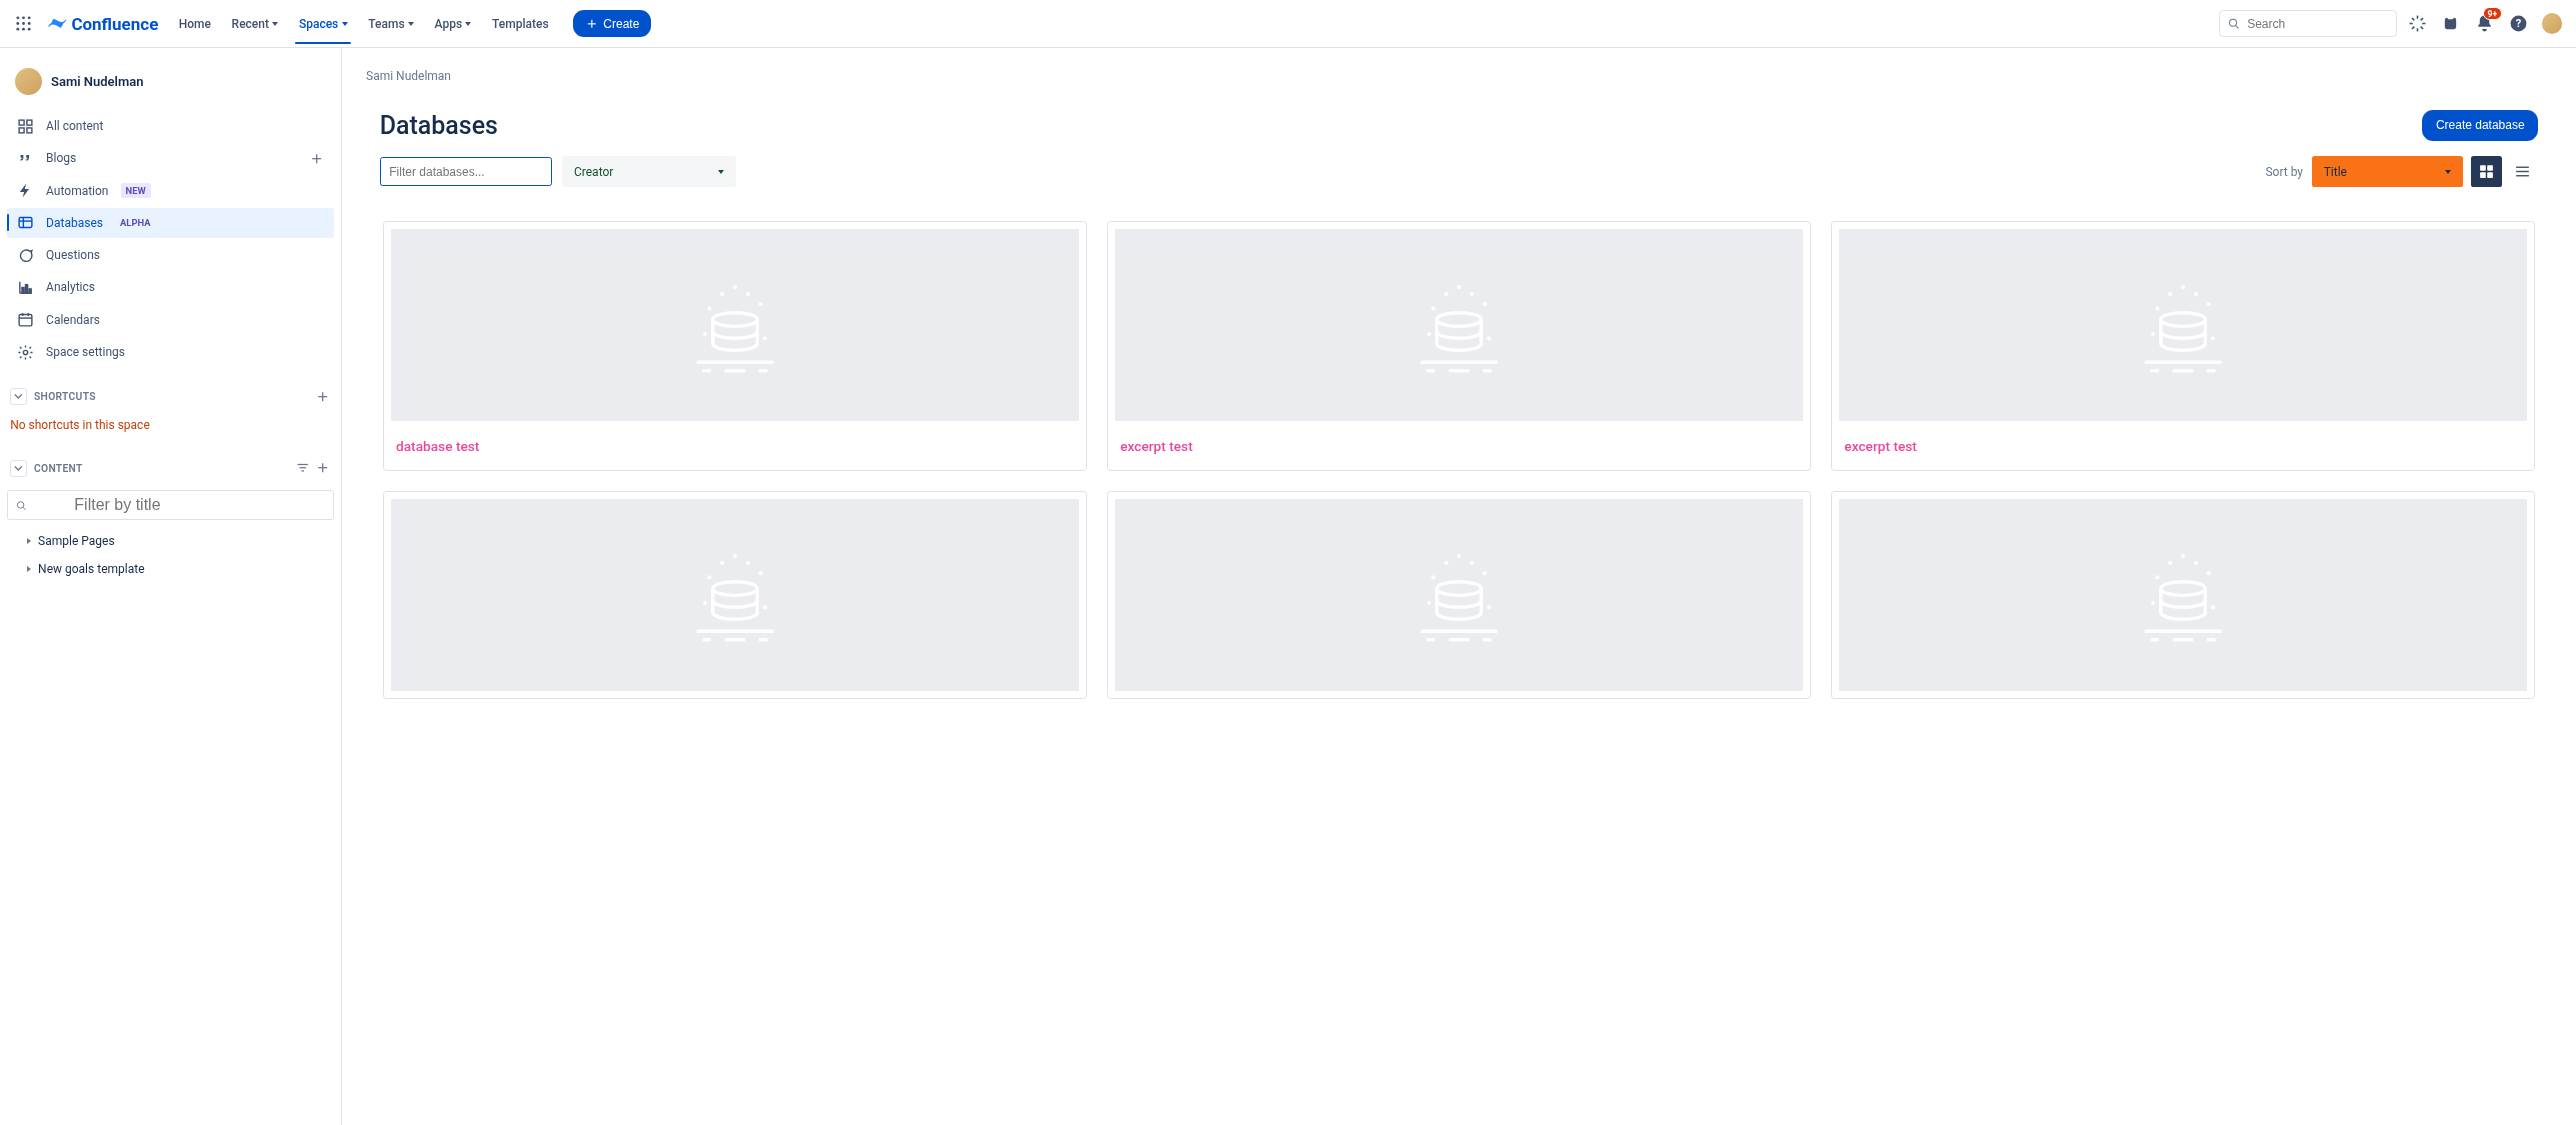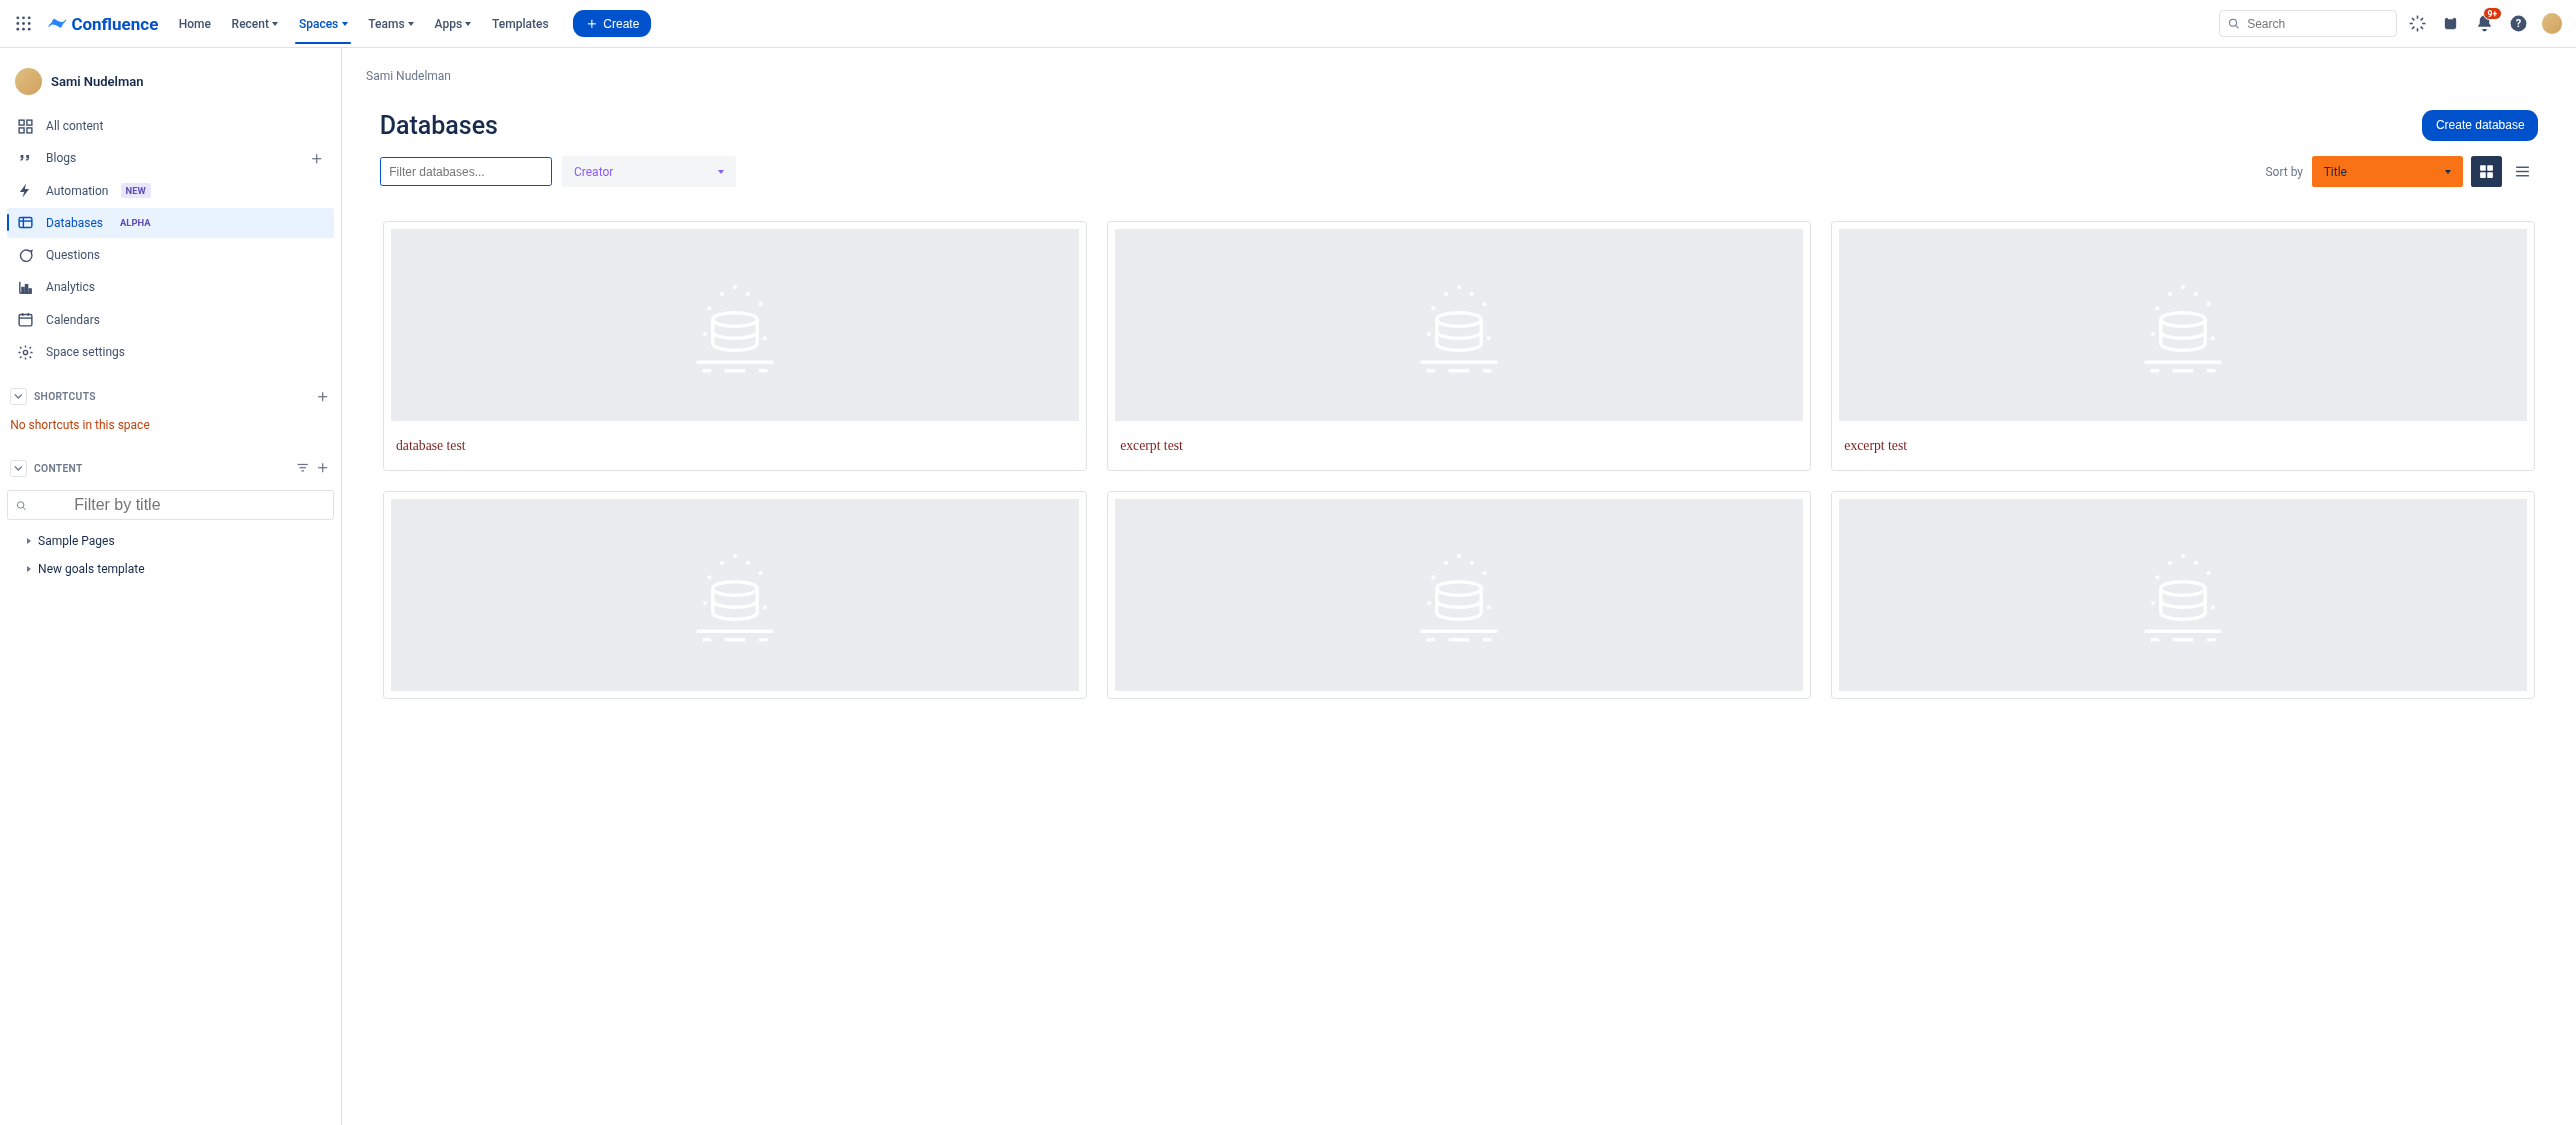--- a/index.html
+++ b/index.html
@@ -44,32 +44,32 @@
 .filter-input input { border: none; outline: none; width: 100%; font-size: 16px; margin-left: 40px; }
 .tree-item { display: flex; align-items: center; gap: 6.8px; padding: 6.8px 8.6px 6.8px 20.5px; cursor: pointer; color: #172B4D; }
 .tree-chevron { width: 0; height: 0; border-top: 3.4px solid transparent; border-bottom: 3.4px solid transparent; border-left: 4.3px solid #6B778C; }
 
 .main { flex: 1; padding: 20.5px 24px; overflow-y: auto; }
 .breadcrumb { color: #6B778C; font-size: 12px; margin-bottom: 27px; }
 .page-head { display: flex; align-items: center; justify-content: space-between; padding: 0 13.7px; }
 .page-title { font-size: 25px; font-weight: 500; }
 .controls { display: flex; align-items: center; gap: 10.3px; padding: 15.4px 13.7px 0 13.7px; }
 .filter-db { border: 1.7px solid #0052CC; border-radius: 2.6px; padding: 6.8px 8.6px; width: 172px; outline: none; font-size: 12px; }
-.select { background: #F4F5F7; border: none; border-radius: 2.6px; padding: 8.6px 12px; display: flex; align-items: center; gap: 51px; cursor: pointer; color: #8b5cf6; width: 174px; justify-content: space-between; }
+.select { background: #F4F5F7; border: none; border-radius: 2.6px; padding: 8.6px 12px; display: flex; align-items: center; gap: 51px; cursor: pointer; color: #14532d; width: 174px; justify-content: space-between; }
 .sort-wrap { margin-left: auto; display: flex; align-items: center; gap: 8.6px; color: #6B778C; }
 .sort-select { background: #f97316; border: none; border-radius: 2.6px; padding: 8.6px 12px; display: flex; align-items: center; gap: 88px; cursor: pointer; color: #172B4D; justify-content: space-between; width: 151px; text-align: right; }
 .view-toggle { display: flex; gap: 5.1px; }
 .view-btn { width: 31px; height: 31px; display: flex; align-items: center; justify-content: center; border-radius: 2.6px; cursor: pointer; }
 .view-btn.active { background: #253858; color: #fff; }
 .view-btn:not(.active) { color: #42526E; }
 
 .cards { display: grid; grid-template-columns: repeat(3, 1fr); gap: 20.5px; padding: 34px 17px 17px 17px; }
 .card { border: 0.9px solid #DFE1E6; border-radius: 3.4px; overflow: hidden; cursor: pointer; }
 .card-thumb { background: #EBECF0; height: 192px; margin: 6.8px; display: flex; align-items: center; justify-content: center; color: rgba(255,255,255,0.95); }
-.card-title { padding: 10.3px 12px 15.4px 12px; font-size: 13.7px; font-weight: 500; color: #7f1d1d; font-family: Liberation Serif, serif; }
+.card-title { padding: 10.3px 12px 15.4px 12px; font-size: 13.7px; font-weight: 500; color: #ec4899; }
 
 svg { display: block; }
 </style>
 </head>
 <body>
 
 <div class="topnav">
   <div class="topnav-left">
     <div class="app-switcher">
       <svg width="17" height="17" viewBox="0 0 24 24" fill="#42526E">

